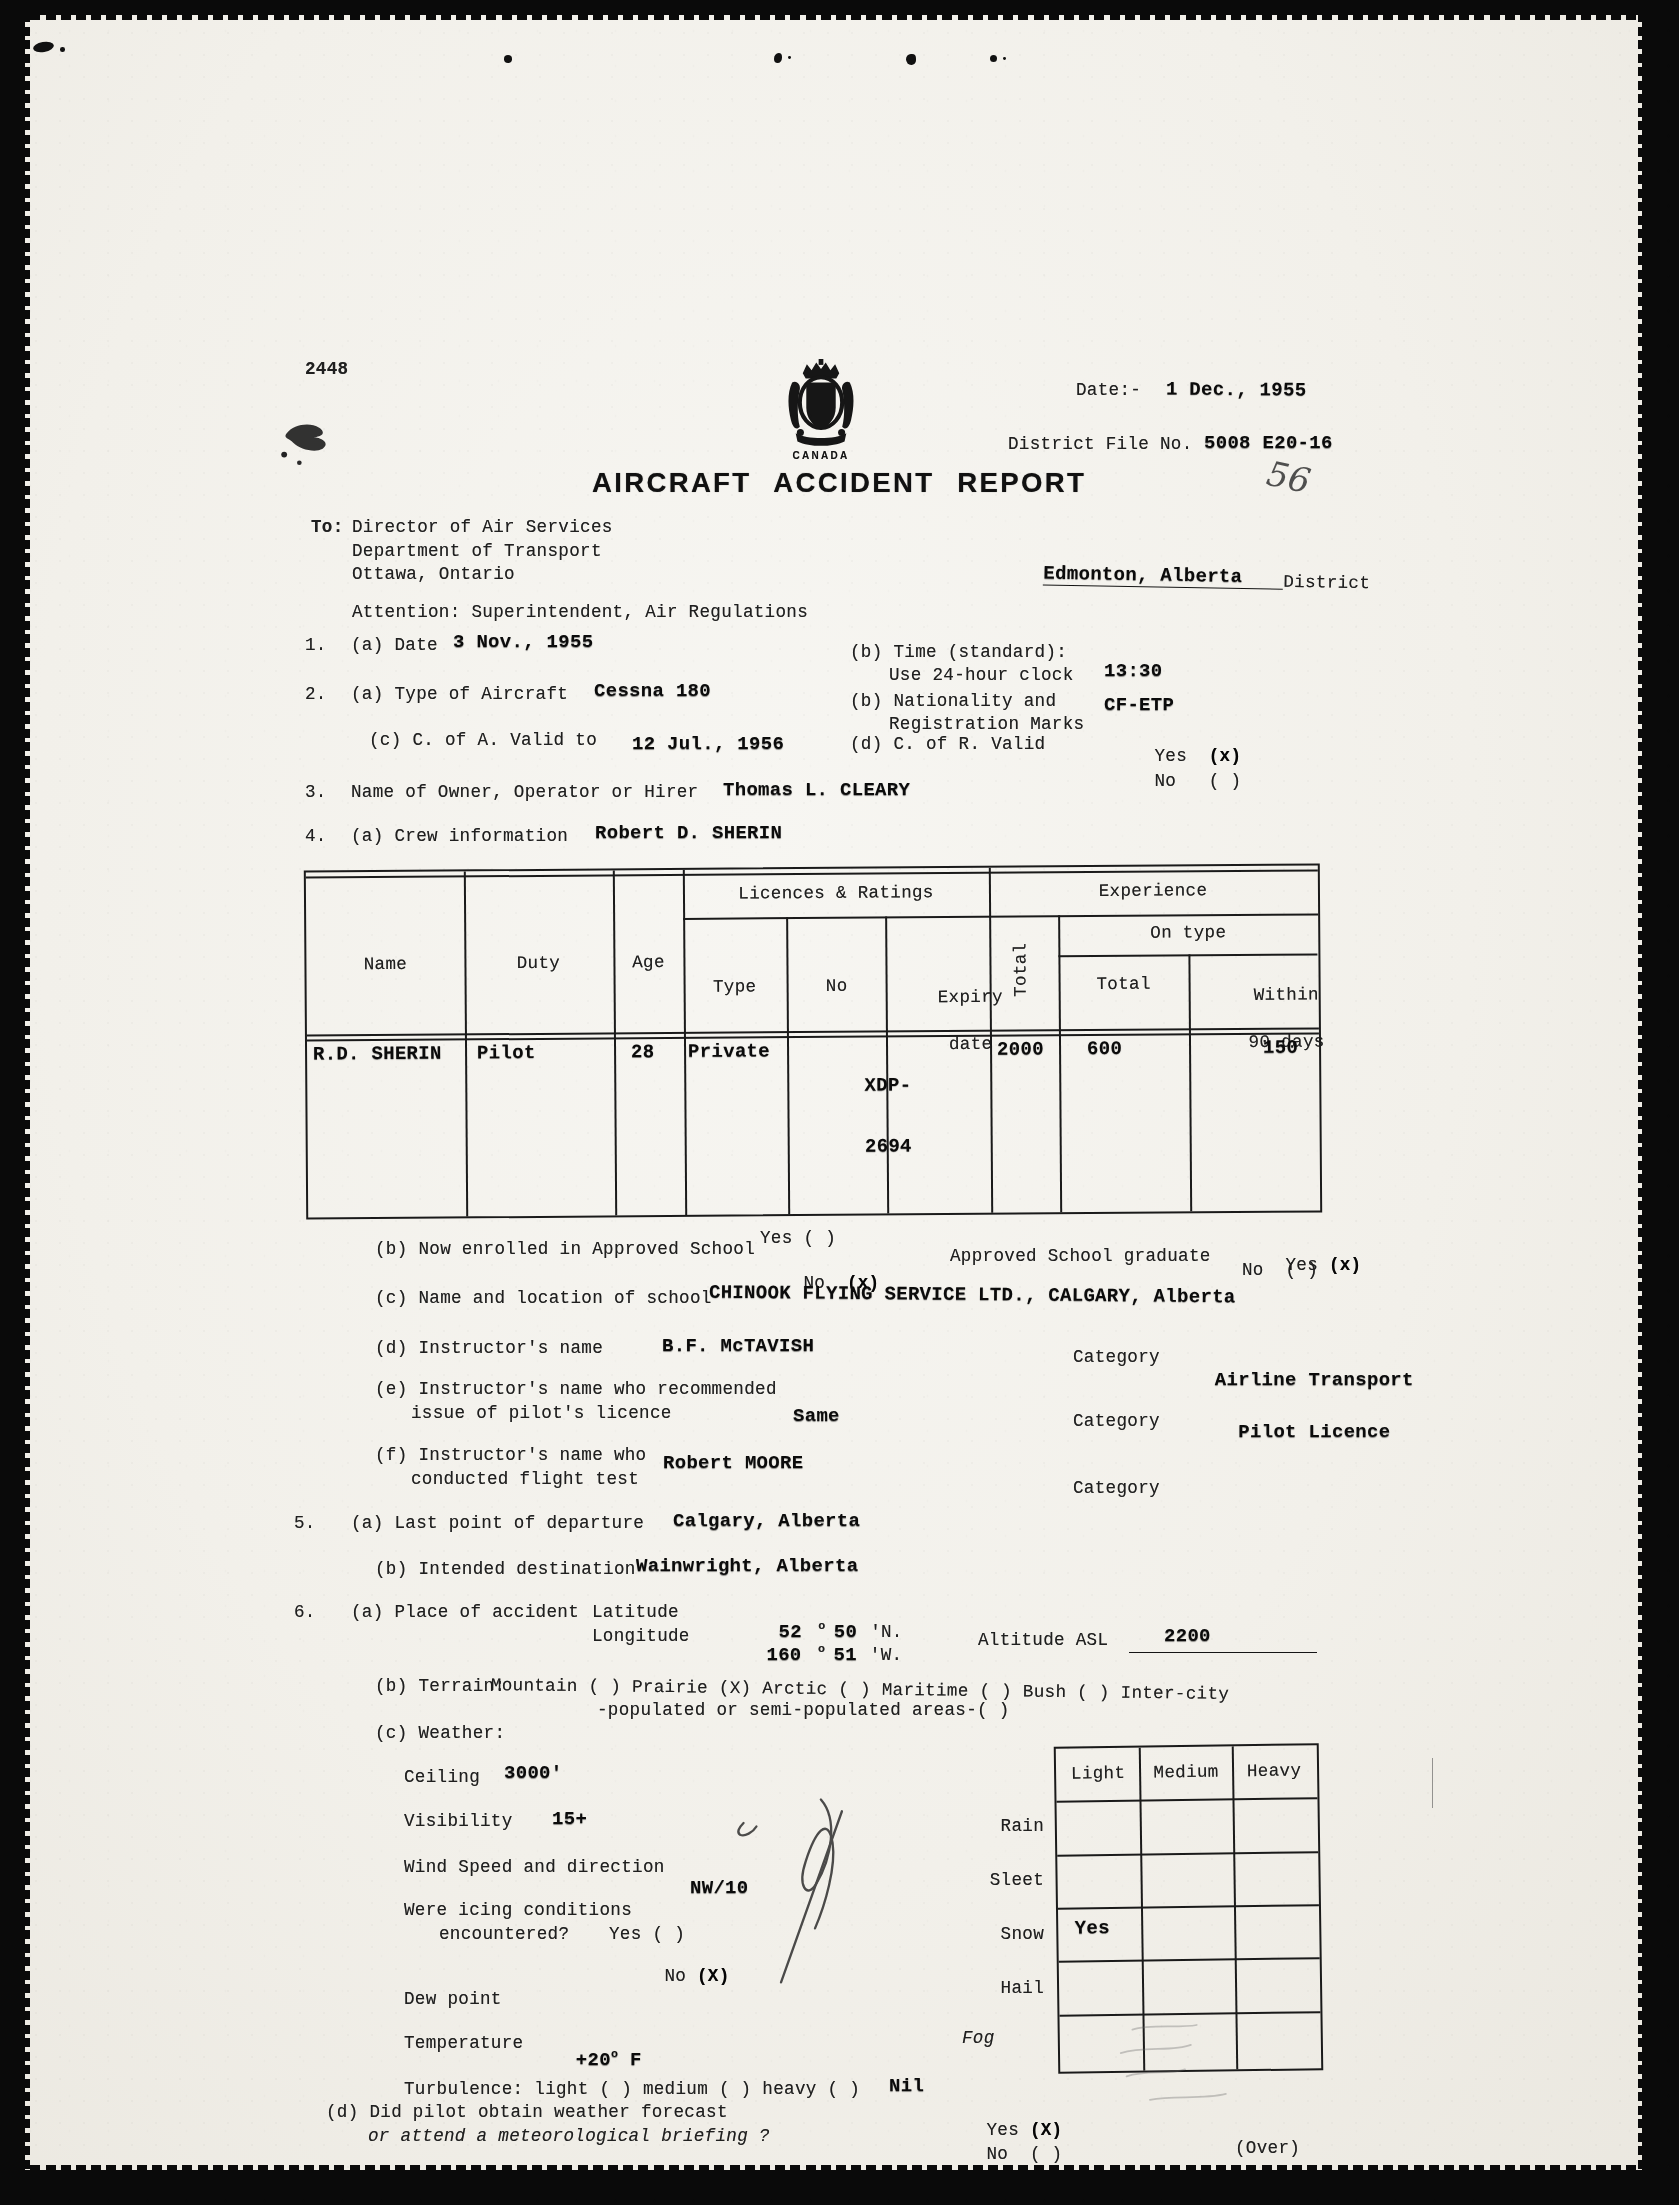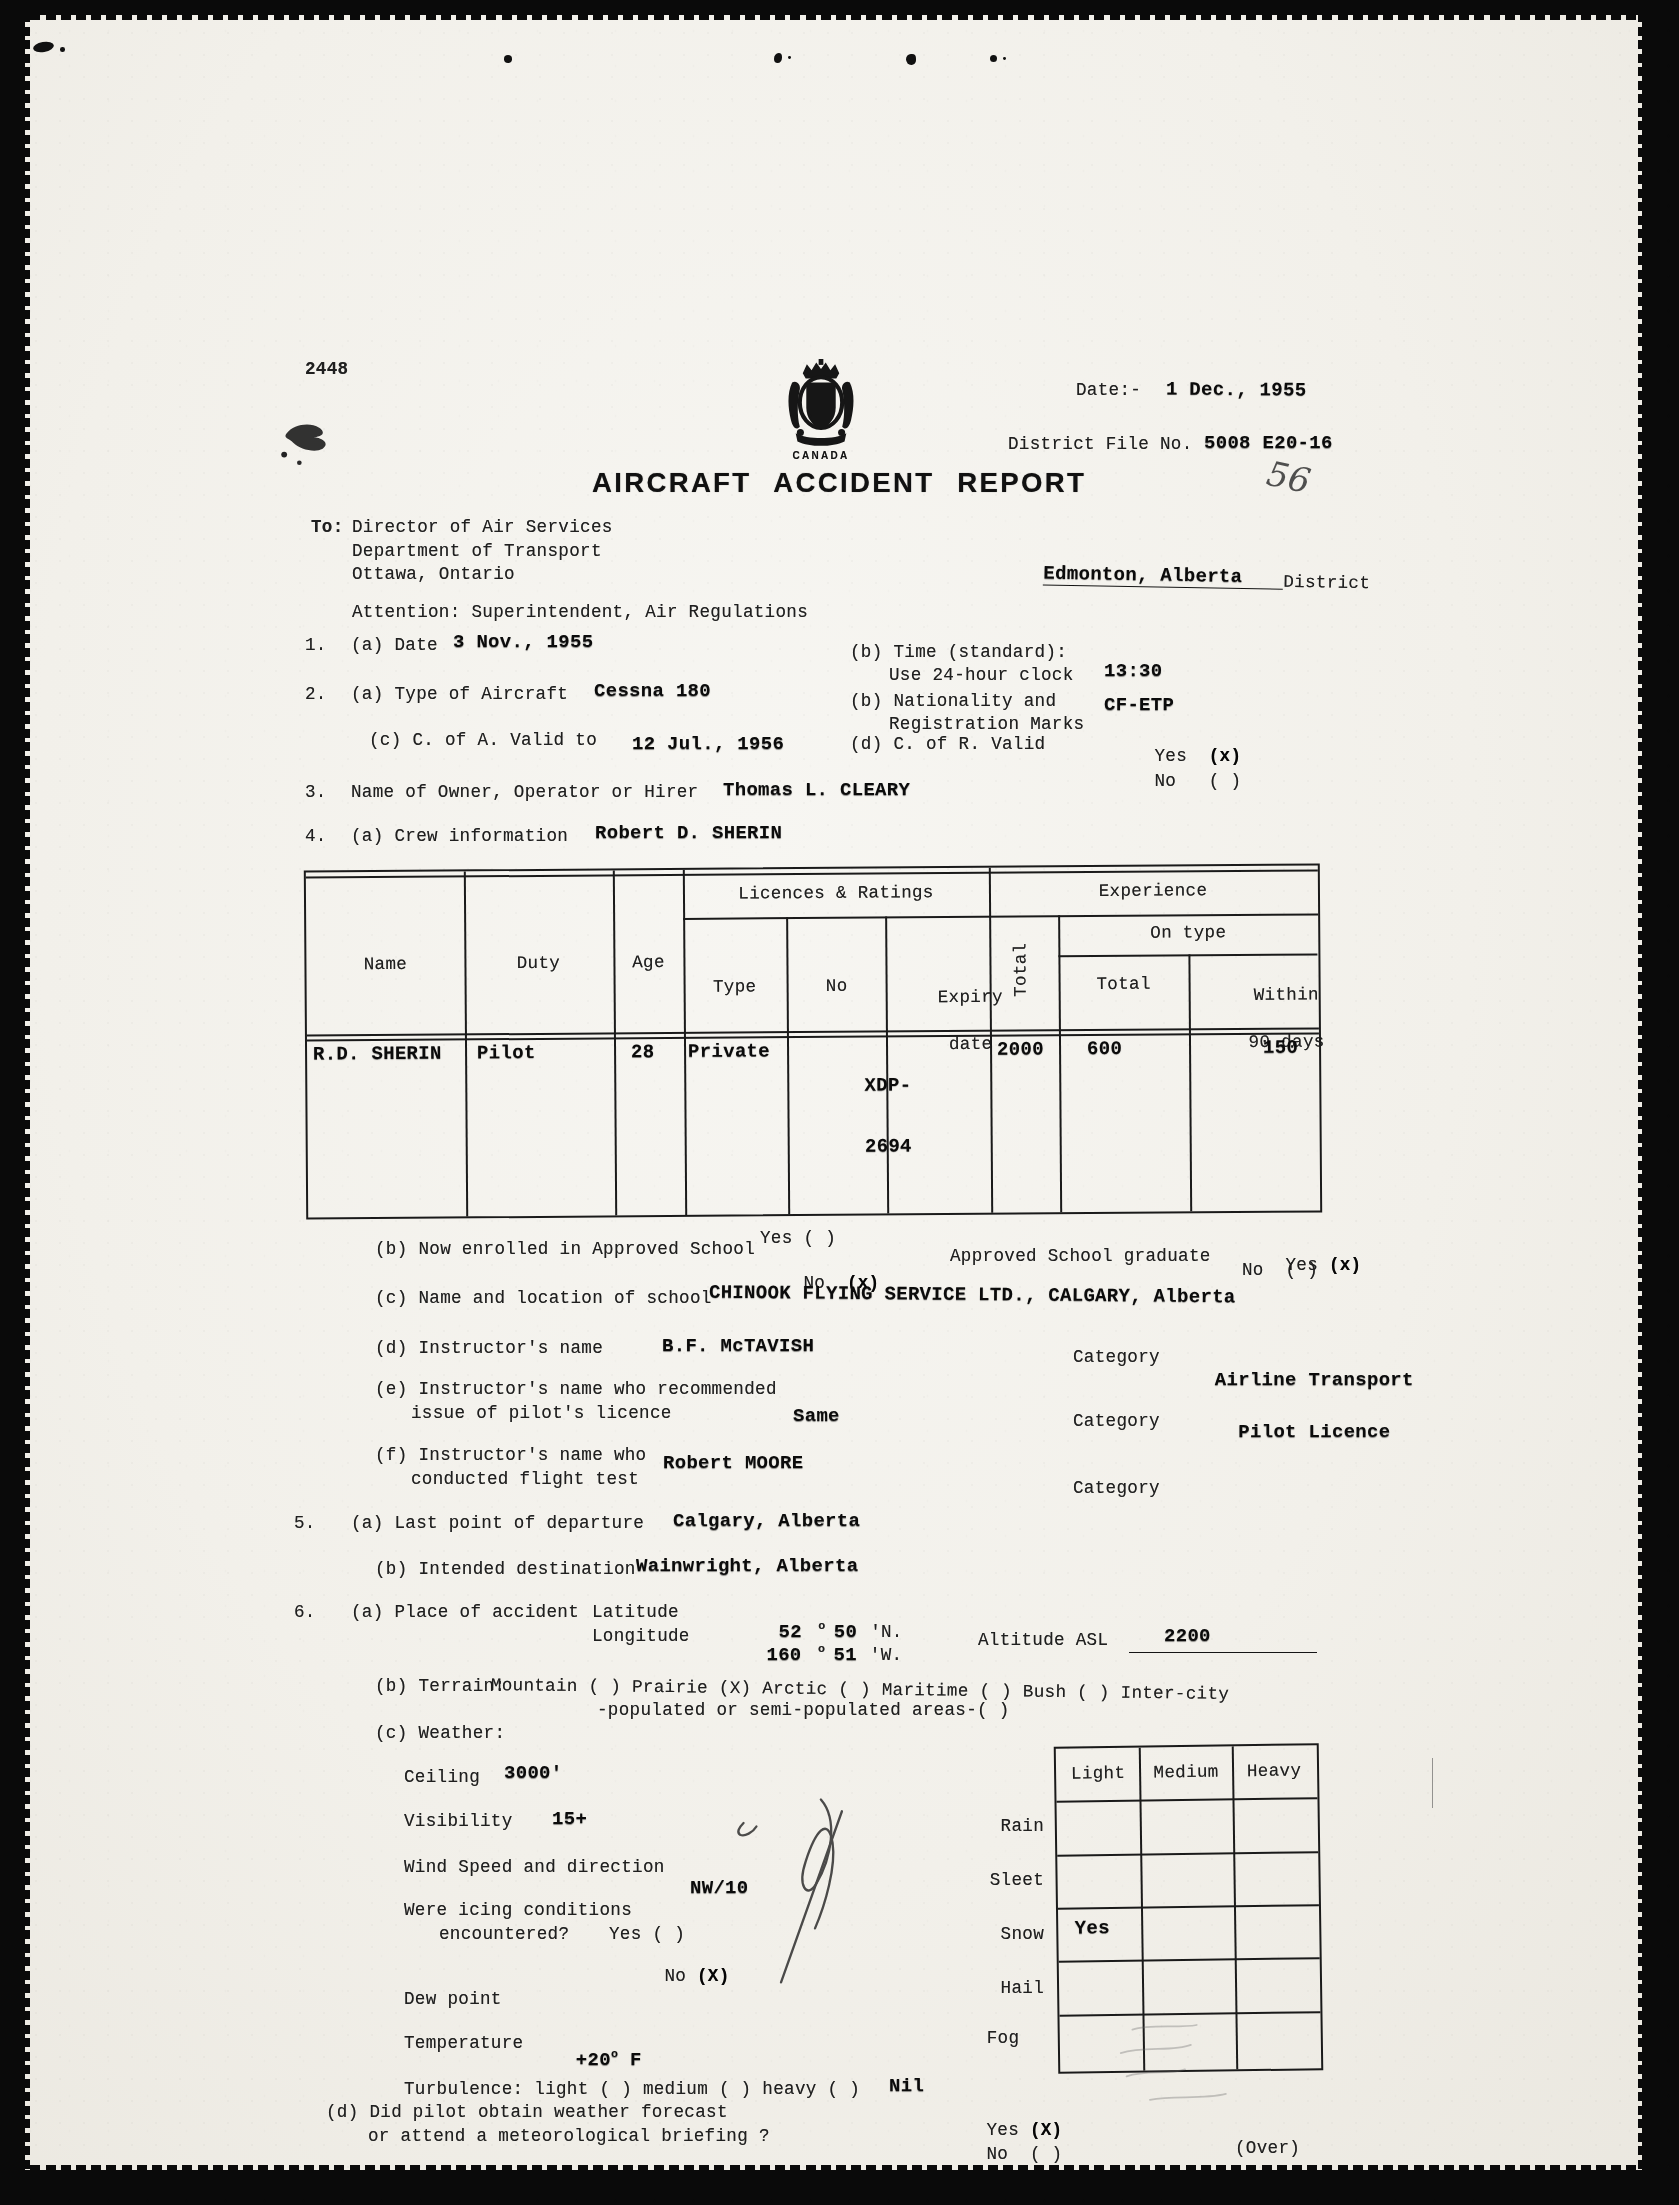--- a/index.html
+++ b/index.html
@@ -269,33 +269,33 @@
     <div class="ln" style="left:0;top:266px;width:261px;height:1.8px;"></div>
     <span class="t ctr" style="left:42px;top:15.2px;">Light</span>
     <span class="t ctr" style="left:130px;top:15.2px;">Medium</span>
     <span class="t ctr" style="left:218px;top:15.2px;">Heavy</span>
     <span class="t b" style="left:16.4px;top:169px;">Yes</span>
   </div>
   <span class="t" style="left:962px;top:1816px;width:82px;text-align:right;">Rain</span>
   <span class="t" style="left:962px;top:1870px;width:82px;text-align:right;">Sleet</span>
   <span class="t" style="left:962px;top:1924px;width:82px;text-align:right;">Snow</span>
   <span class="t" style="left:962px;top:1978px;width:82px;text-align:right;">Hail</span>
-  <span class="t" style="left:962px;top:2028px;width:82px;text-align:center;">Fog</span>
+  <span class="t" style="left:962px;top:2028px;width:82px;text-align:left;font-style:italic;">Fog</span>
 
   <div style="position:absolute;left:1432px;top:1758px;width:1.2px;height:50px;background:#555;opacity:.6;"></div>
   <svg style="left:1097px;top:2018px;" width="176" height="111" viewBox="0 0 300 190">
     <g fill="none" stroke="#6a6a6a" stroke-width="3" opacity=".35" stroke-linecap="round">
       <path d="M60 20 C90 10 140 18 170 12 M40 60 C80 48 130 58 160 46"></path>
       <path d="M50 100 C85 88 120 98 150 88"></path>
       <path d="M90 140 C130 132 180 140 220 130"></path>
     </g>
   </svg>
 
   <span class="t" style="left:326px;top:2102px;">(d) Did pilot obtain weather forecast</span>
-  <span class="t" style="left:368px;top:2126px;">or attend a meteorological briefing ?</span>
+  <span class="t" style="left:368px;top:2126px;font-style:italic;">or attend a meteorological briefing ?</span>
   <div class="t" style="left:943px;top:2100px;">
     <span>Yes</span> <span class="xm">(X)</span>
   </div>
   <div class="t" style="left:943px;top:2124px;">
     <span>No</span>  <span>( )</span>
   </div>
   <span class="t" style="left:1235px;top:2138px;">(Over)</span>
 
   <div class="grain"></div>
 </div>

